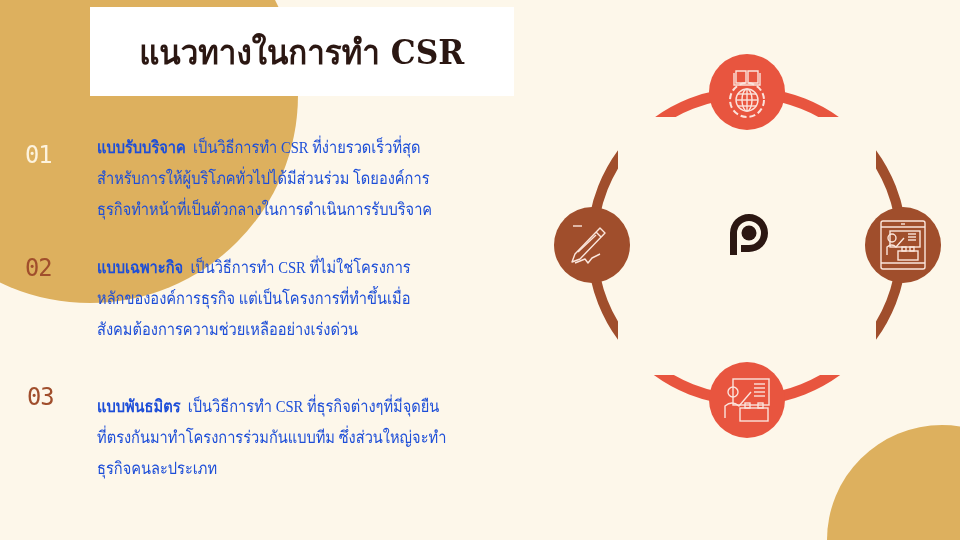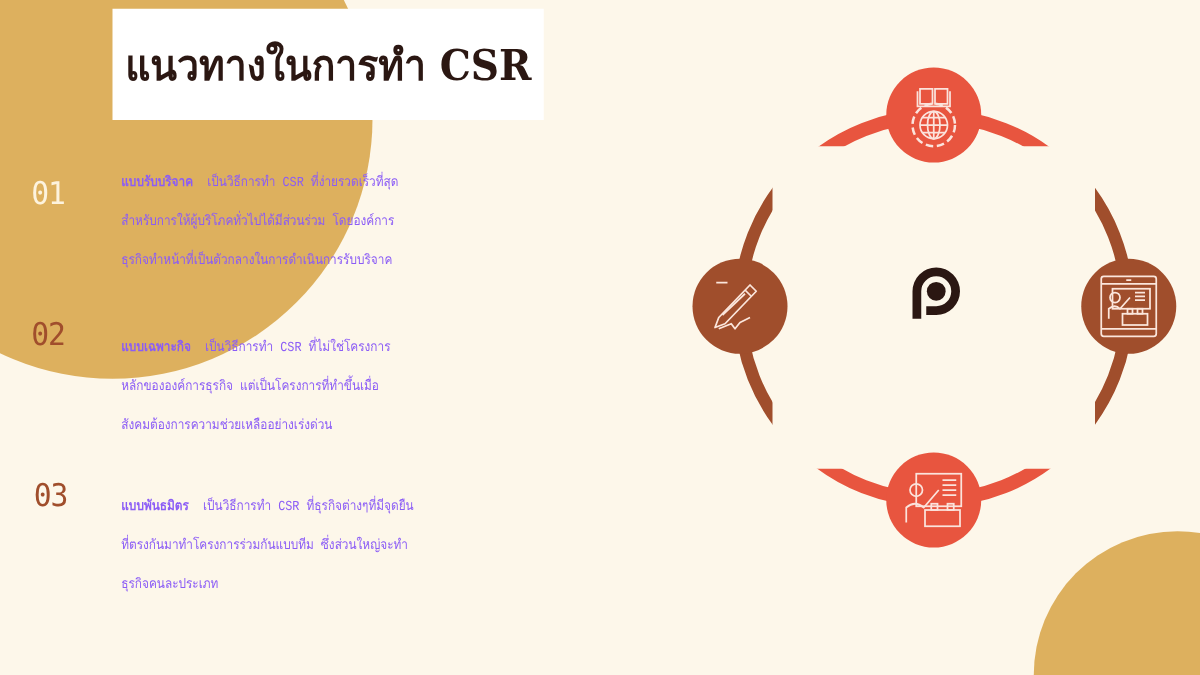--- a/index.html
+++ b/index.html
@@ -6,40 +6,40 @@
   body {
     width:960px; height:540px; overflow:hidden; position:relative;
     background:#fdf7ea;
     font-family:"DejaVu Serif", serif;
   }
   .blob { position:absolute; border-radius:50%; background:#ddb05e; }
   .blob-tl { left:-118px; top:-113px; width:416px; height:416px; }
   .blob-br { left:827px; top:425px; width:230px; height:230px; }
 
   .title-box {
-    position:absolute; left:90px; top:7px; width:345px; height:89px;
+    position:absolute; left:90px; top:7px; width:424px; height:89px;
     background:#ffffff;
     display:flex; align-items:center; justify-content:center;
   }
   .title-text {
     font-family:"DejaVu Serif", serif; font-weight:bold;
     font-size:34px; color:#2b1712; letter-spacing:0px; white-space:nowrap;
     transform:scaleX(0.92);
   }
 
   .item { position:absolute; left:0; width:560px; }
   .item-num {
     position:absolute; left:25px; width:40px;
     font-family:"DejaVu Sans Mono", monospace; font-size:25px; line-height:25px;
     transform:scaleX(0.95); transform-origin:left center; letter-spacing:-1px;
   }
   .item-text {
     position:absolute; left:97px; width:440px;
-    font-family:Liberation Mono, monospace; font-size:11px; line-height:31px;
-    color:#8b5cf6; white-space:nowrap;
+    font-family:Liberation Serif, serif; font-size:17px; line-height:31px;
+    color:#1d4ed8; white-space:nowrap;
   }
   .item-text .line { display:block; transform:scaleX(0.86); transform-origin:left center; }
   .item-text b { font-weight:bold; }
 
   .ring { position:absolute; left:0; top:0; width:960px; height:540px; pointer-events:none; }
   .node { position:absolute; width:76px; height:76px; border-radius:50%; }
   .node svg { position:absolute; left:0; top:0; }
   .logo { position:absolute; left:727px; top:213px; width:44px; height:44px; }
 </style>
 </head>
@@ -56,21 +56,21 @@
   <span class="item-num" style="top:10px;color:#fdf3de;">01</span>
   <div class="item-text" style="top:0;">
     <span class="line"><b>แบบรับบริจาค</b>&nbsp; <span>เป็นวิธีการทำ CSR ที่ง่ายรวดเร็วที่สุด</span></span>
     <span class="line">สำหรับการให้ผู้บริโภคทั่วไปได้มีส่วนร่วม โดยองค์การ</span>
     <span class="line">ธุรกิจทำหน้าที่เป็นตัวกลางในการดำเนินการรับบริจาค</span>
   </div>
 </div>
 
 <div class="item" style="top:252px;">
   <span class="item-num" style="top:3px;color:#a04e2c;">02</span>
-  <div class="item-text" style="top:12px;">
+  <div class="item-text" style="top:0;">
     <span class="line"><b>แบบเฉพาะกิจ</b>&nbsp; <span>เป็นวิธีการทำ CSR ที่ไม่ใช่โครงการ</span></span>
     <span class="line">หลักขององค์การธุรกิจ แต่เป็นโครงการที่ทำขึ้นเมื่อ</span>
     <span class="line">สังคมต้องการความช่วยเหลืออย่างเร่งด่วน</span>
   </div>
 </div>
 
 <div class="item" style="top:375px;">
   <span class="item-num" style="top:9px;left:27px;color:#a04e2c;">03</span>
   <div class="item-text" style="top:16px;">
     <span class="line"><b>แบบพันธมิตร</b>&nbsp; <span>เป็นวิธีการทำ CSR ที่ธุรกิจต่างๆที่มีจุดยืน</span></span>

